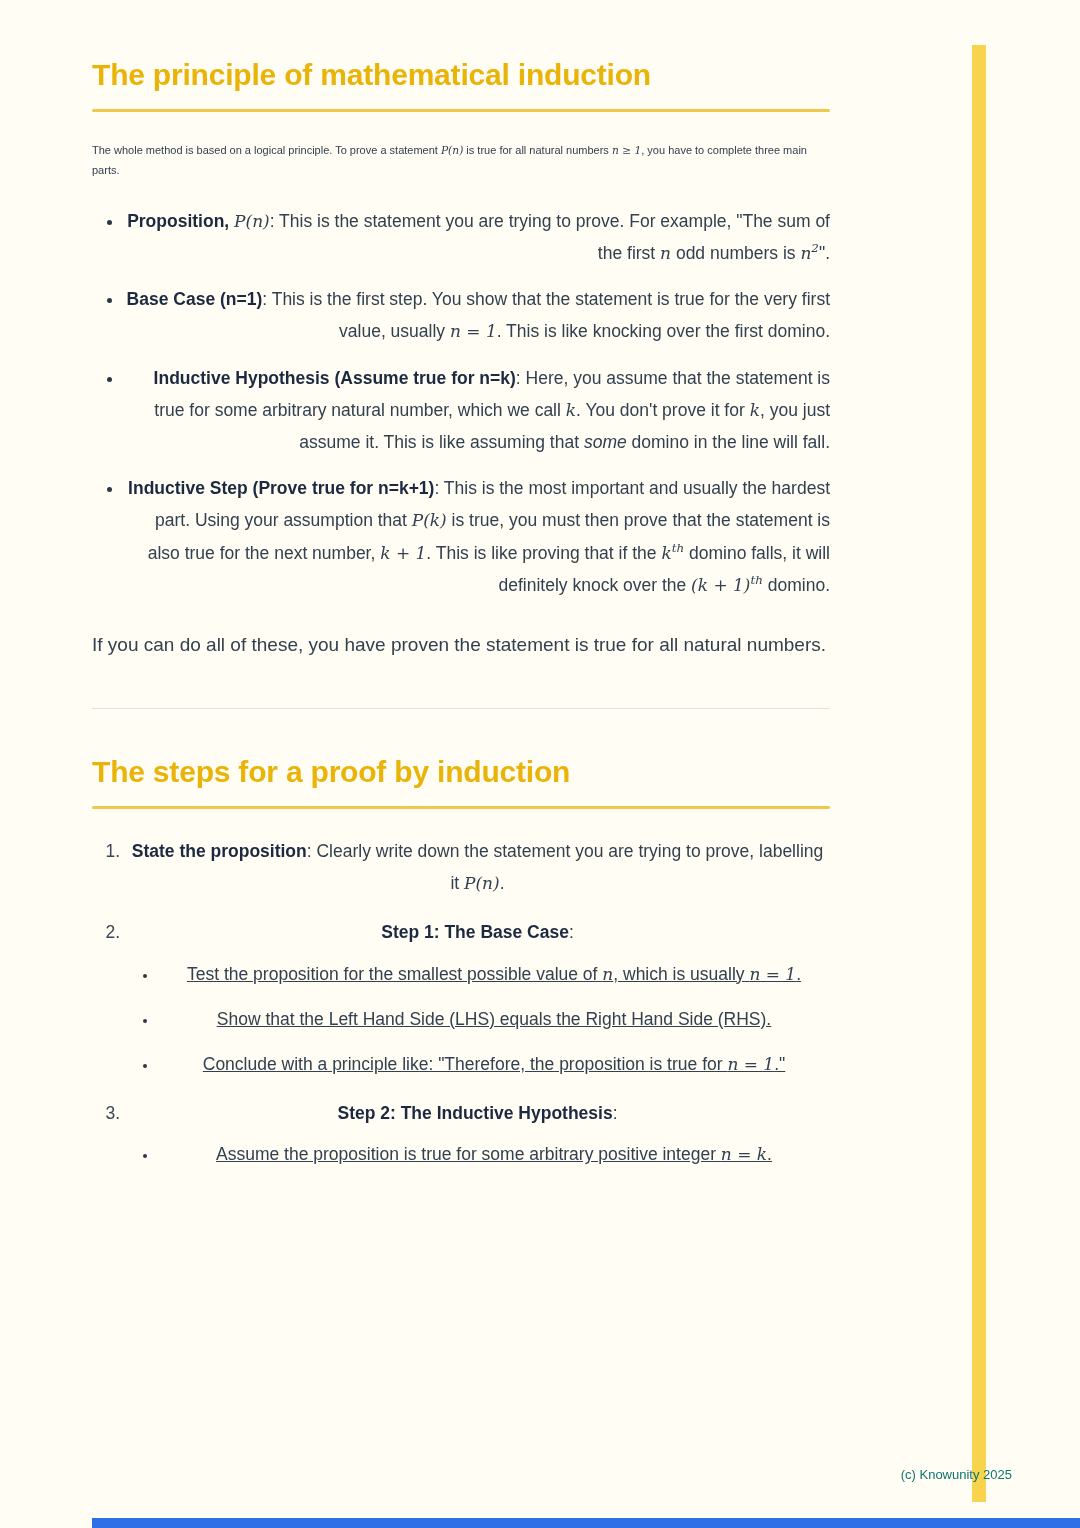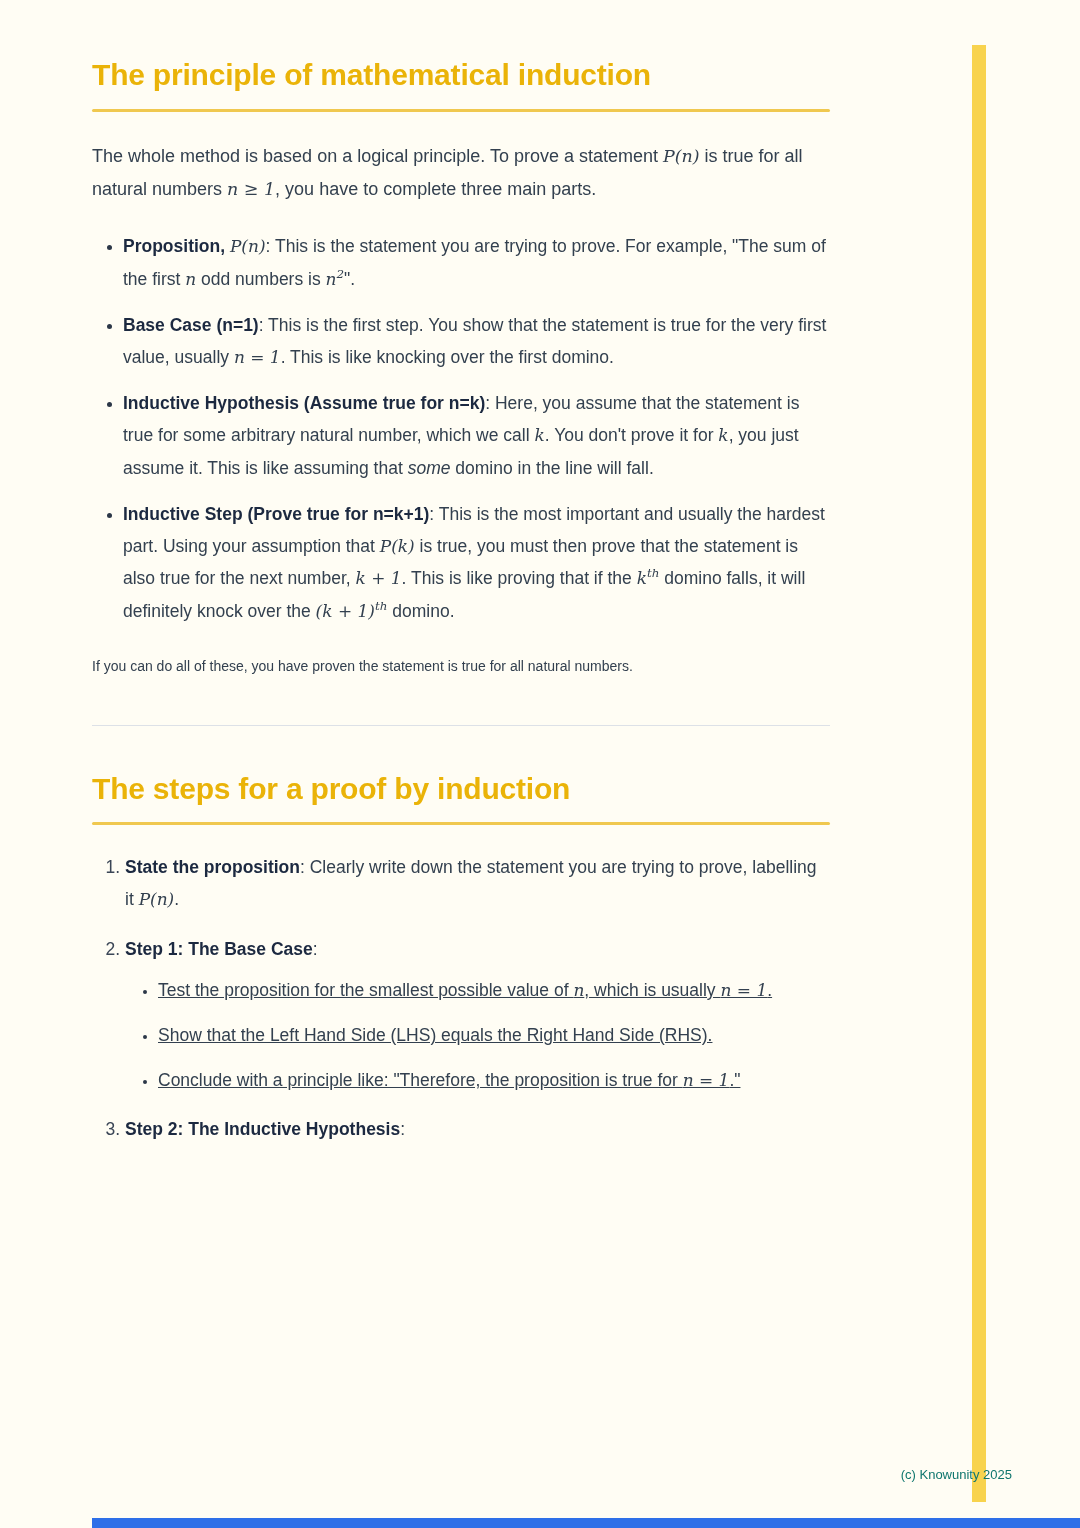--- a/index.html
+++ b/index.html
@@ -37,48 +37,50 @@
     color:var(--accent);
   }
   .rule{
     height:3px;
     background:var(--rule);
     margin-top:15px;
     border-radius:2px;
   }
   p.para{
     margin:28px 0 0;
-    font-size:18px;
+    font-size:11px;
     line-height:1.86;
   }
   ul.bullets{
     margin:24px 0 0;
     padding-left:31px;
     list-style:disc;
+    text-align:right;
   }
   ul.bullets > li{
     margin-bottom:14px;
     font-size:17.5px;
     line-height:1.84;
   }
   ul.bullets > li::marker{ color:#2c3747; font-size:0.9em; }
   p.outro{
     margin:26px 0 0;
-    font-size:14px;
+    font-size:19px;
     line-height:1.86;
   }
   hr.divider{
     border:none;
     border-top:1px solid #dde1e7;
     margin:46px 0 44px;
   }
   ol.steps{
     margin:26px 0 3px;
     padding-left:33px;
     list-style:decimal;
+    text-align:center;
   }
   ol.steps > li{
     margin-bottom:17px;
     font-size:17.5px;
     line-height:1.84;
     color:var(--text);
   }
   ol.steps > li::marker{ color:#3b4656; }
   ul.substeps{
     margin:9px 0 0;
@@ -157,20 +159,23 @@
       <li>
         <span><span class="seg-b">Step 1: The Base Case</span><span>:</span></span>
         <ul class="substeps">
           <li><span><span>Test the proposition for the smallest possible value of </span><span class="seg-m">n</span><span>, which is usually </span><span class="seg-m">n = 1</span><span>.</span></span></li>
           <li><span><span>Show that the Left Hand Side (LHS) equals the Right Hand Side (RHS).</span></span></li>
           <li><span><span>Conclude with a principle like: "Therefore, the proposition is true for </span><span class="seg-m">n = 1</span><span>."</span></span></li>
         </ul>
       </li>
       <li>
         <span><span class="seg-b">Step 2: The Inductive Hypothesis</span><span>:</span></span>
+        <ul class="substeps">
+          <li><span><span>Assume the proposition is true for some arbitrary positive integer </span><span class="seg-m">n = k</span><span>.</span></span></li>
+        </ul>
       </li>
     </ol>
 
   </div>
 
   <div class="stripe"></div>
   <div class="bottom-bar"></div>
   <div class="footer">(c) Knowunity 2025</div>
 </div>
 

